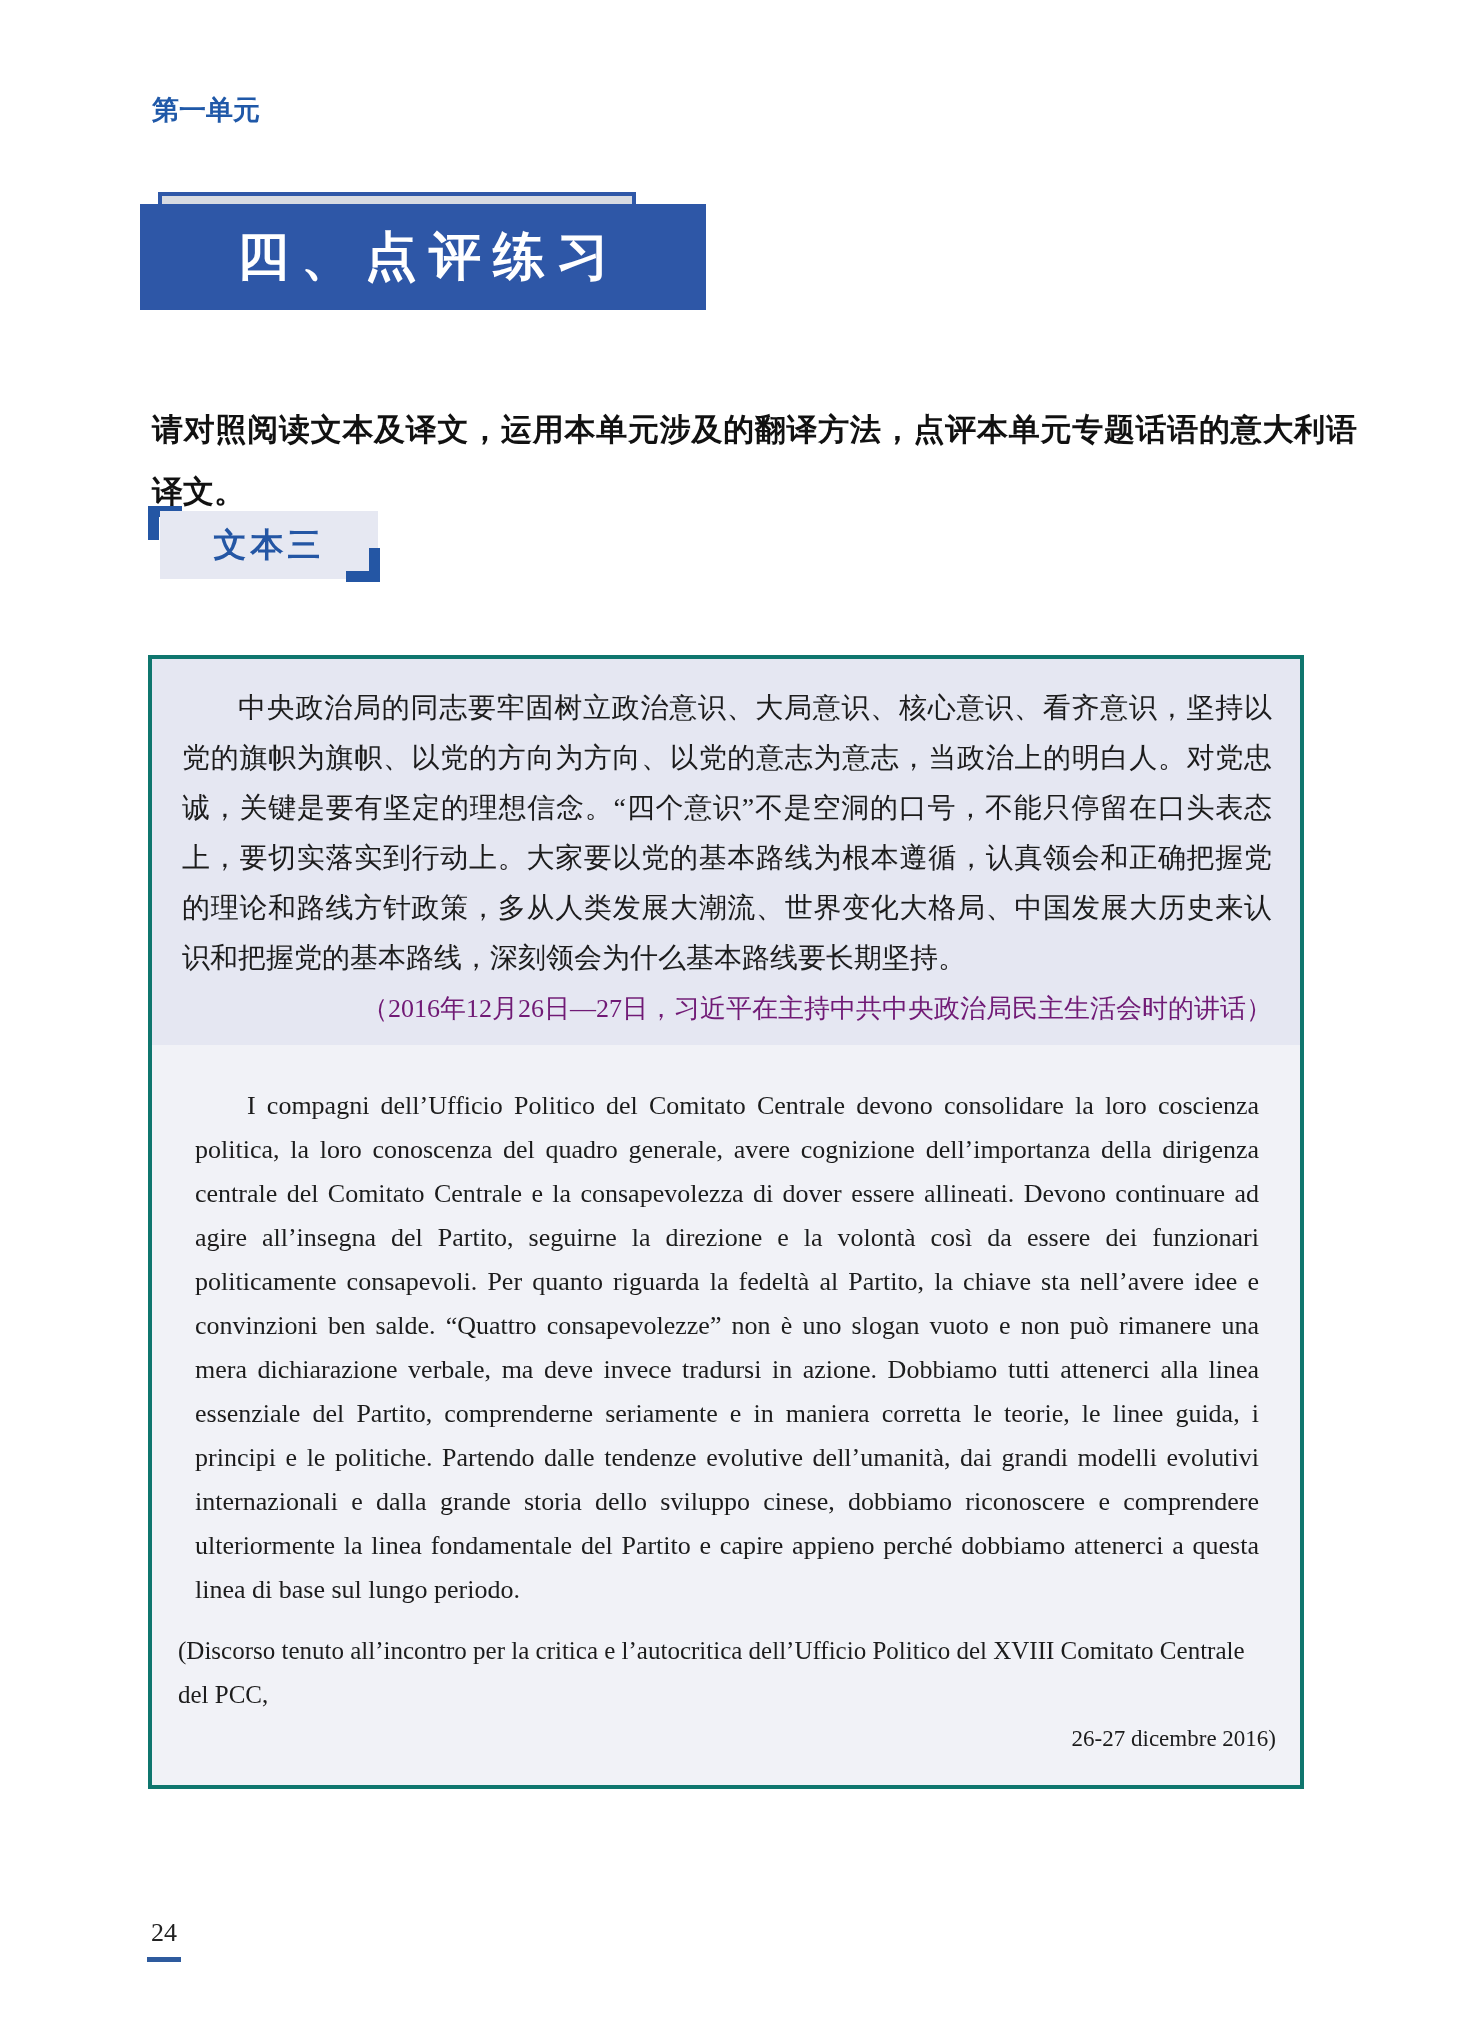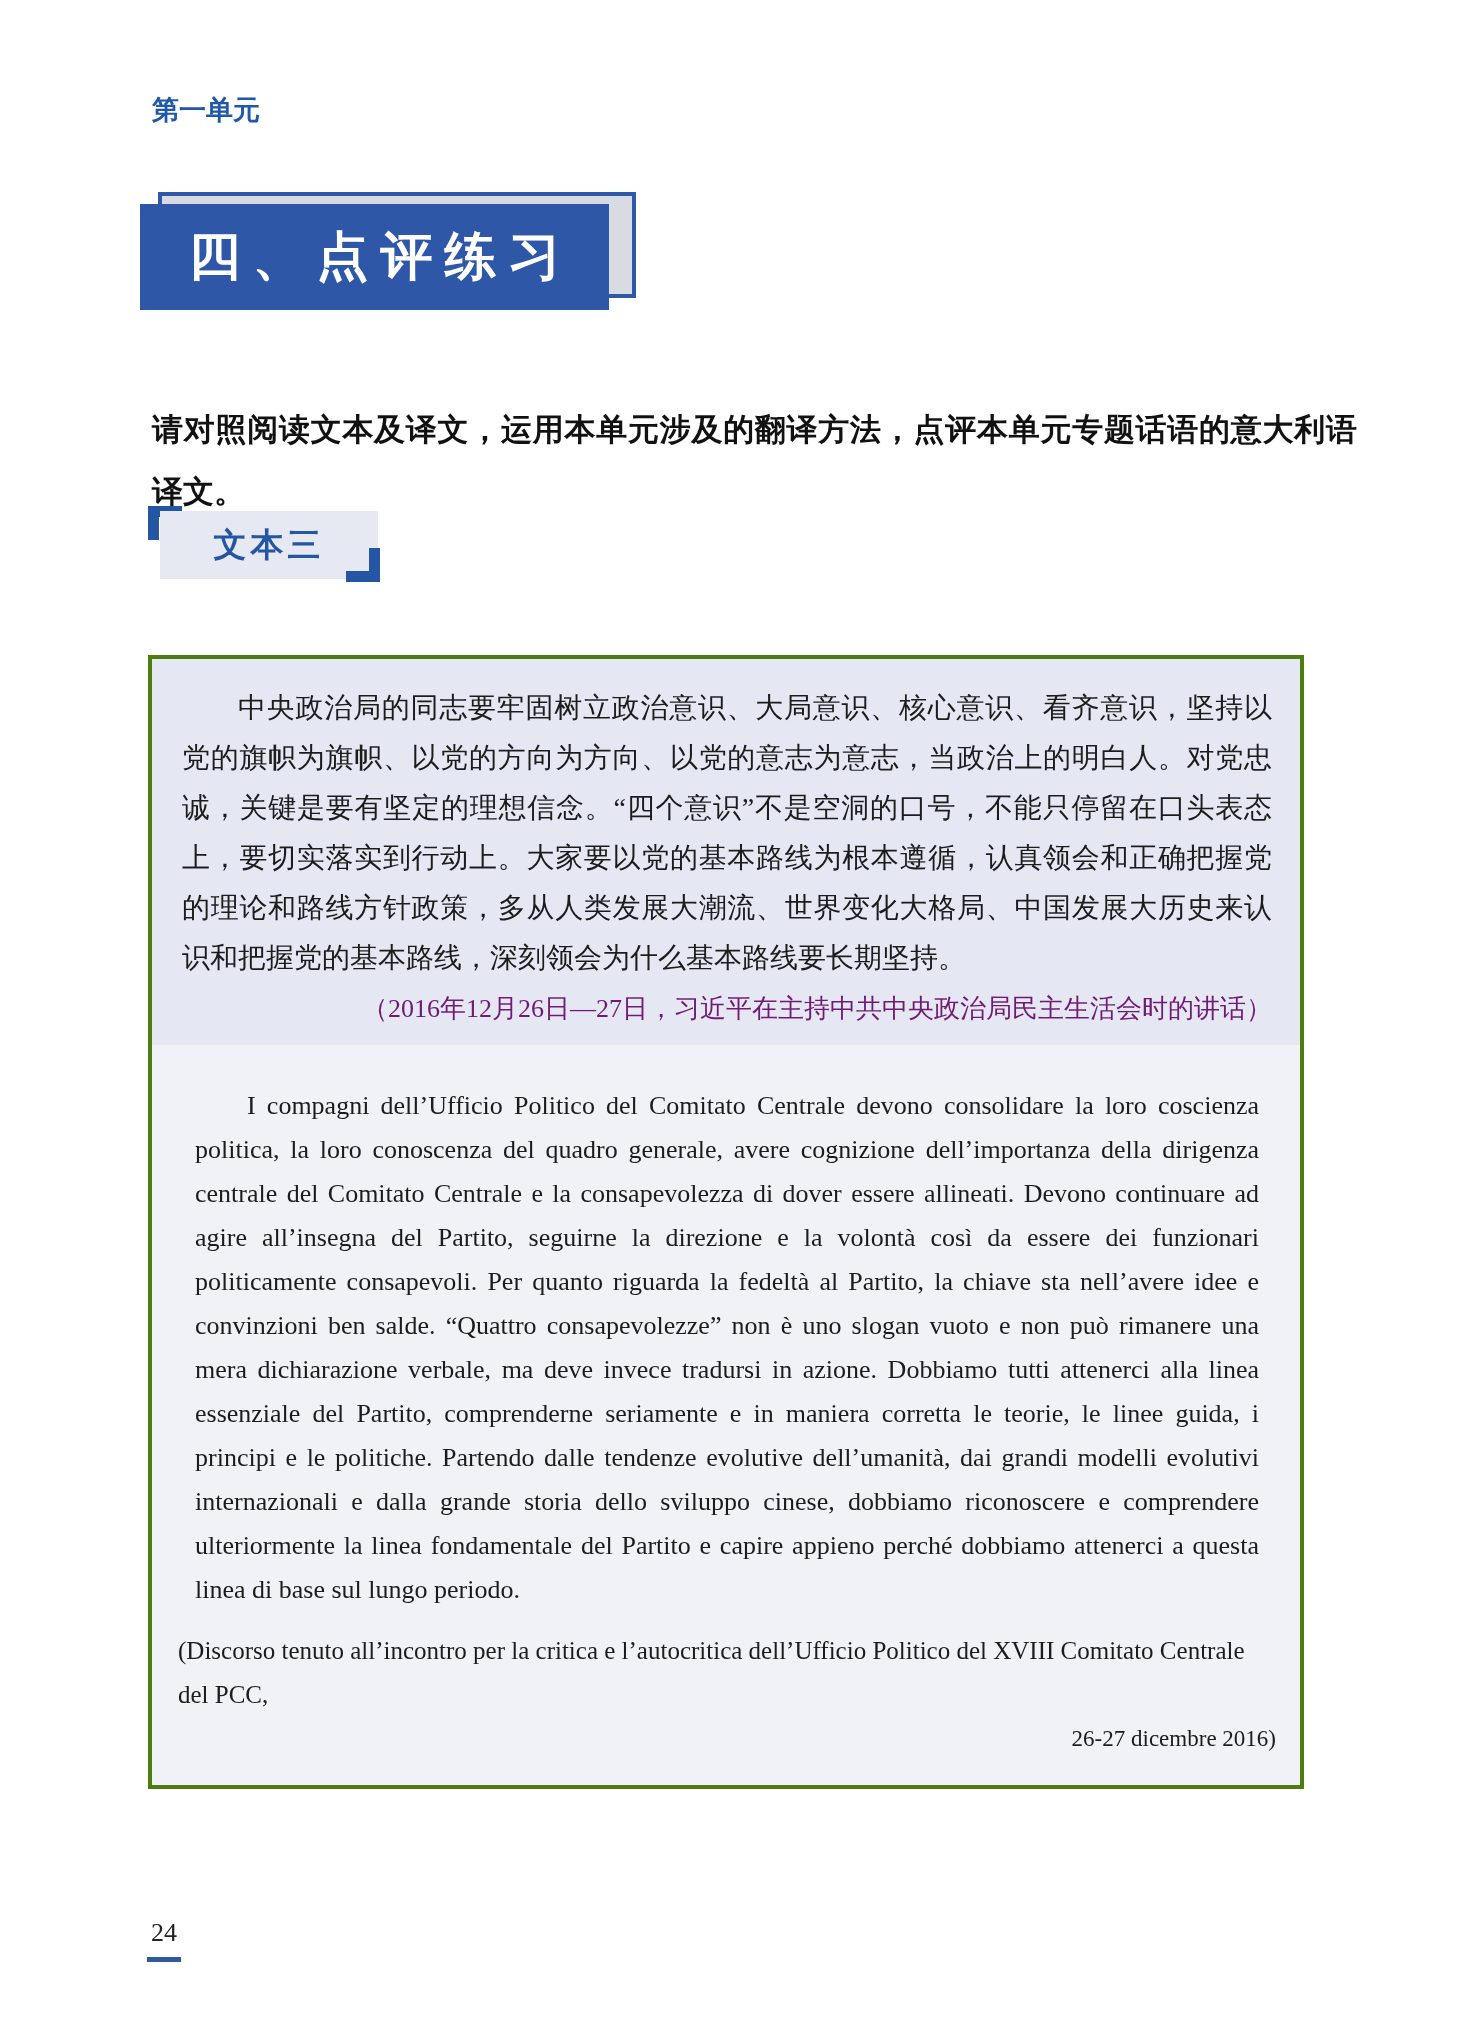--- a/index.html
+++ b/index.html
@@ -16,21 +16,21 @@
     position:absolute;left:152px;top:92px;
     font-family:"Liberation Sans","DejaVu Sans",sans-serif;
     font-weight:bold;font-size:27px;color:#1f58a8;
   }
   
   .banner-back{
     position:absolute;left:158px;top:192px;width:478px;height:106px;
     box-sizing:border-box;background:#d8dbe2;border:4px solid #2f58a8;
   }
   .banner{
-    position:absolute;left:140px;top:204px;width:469px;height:106px;
+    position:absolute;left:140px;top:204px;width:566px;height:106px;
     background:#2e57a7;display:flex;align-items:center;justify-content:center;
   }
   .banner-title{
     color:#ffffff;font-weight:bold;font-size:52px;letter-spacing:12px;
     font-family:"Liberation Serif","DejaVu Serif",serif;
     text-indent:12px;white-space:nowrap;
   }
   
   .instruction{
     position:absolute;left:152px;top:368px;width:1205px;
@@ -52,21 +52,21 @@
     box-sizing:border-box;
   }
   .bracket-br{
     position:absolute;left:346px;top:548px;width:34px;height:34px;
     border-right:11px solid #2456a4;border-bottom:11px solid #2456a4;
     box-sizing:border-box;
   }
   
   .quote-box{
     position:absolute;left:148px;top:655px;width:1156px;
-    box-sizing:border-box;border:4px solid #4d7c0f;background:#f1f2f7;
+    box-sizing:border-box;border:4px solid #0f766e;background:#f1f2f7;
   }
   .quote-cn{
     background:#e5e7f2;
     padding:24px 28px 10px 30px;
   }
   .quote-cn-text{
     font-size:28px;line-height:50px;text-align:justify;
     text-indent:2em;color:#1c1c1c;margin:0;
   }
   .quote-cn-attribution{

